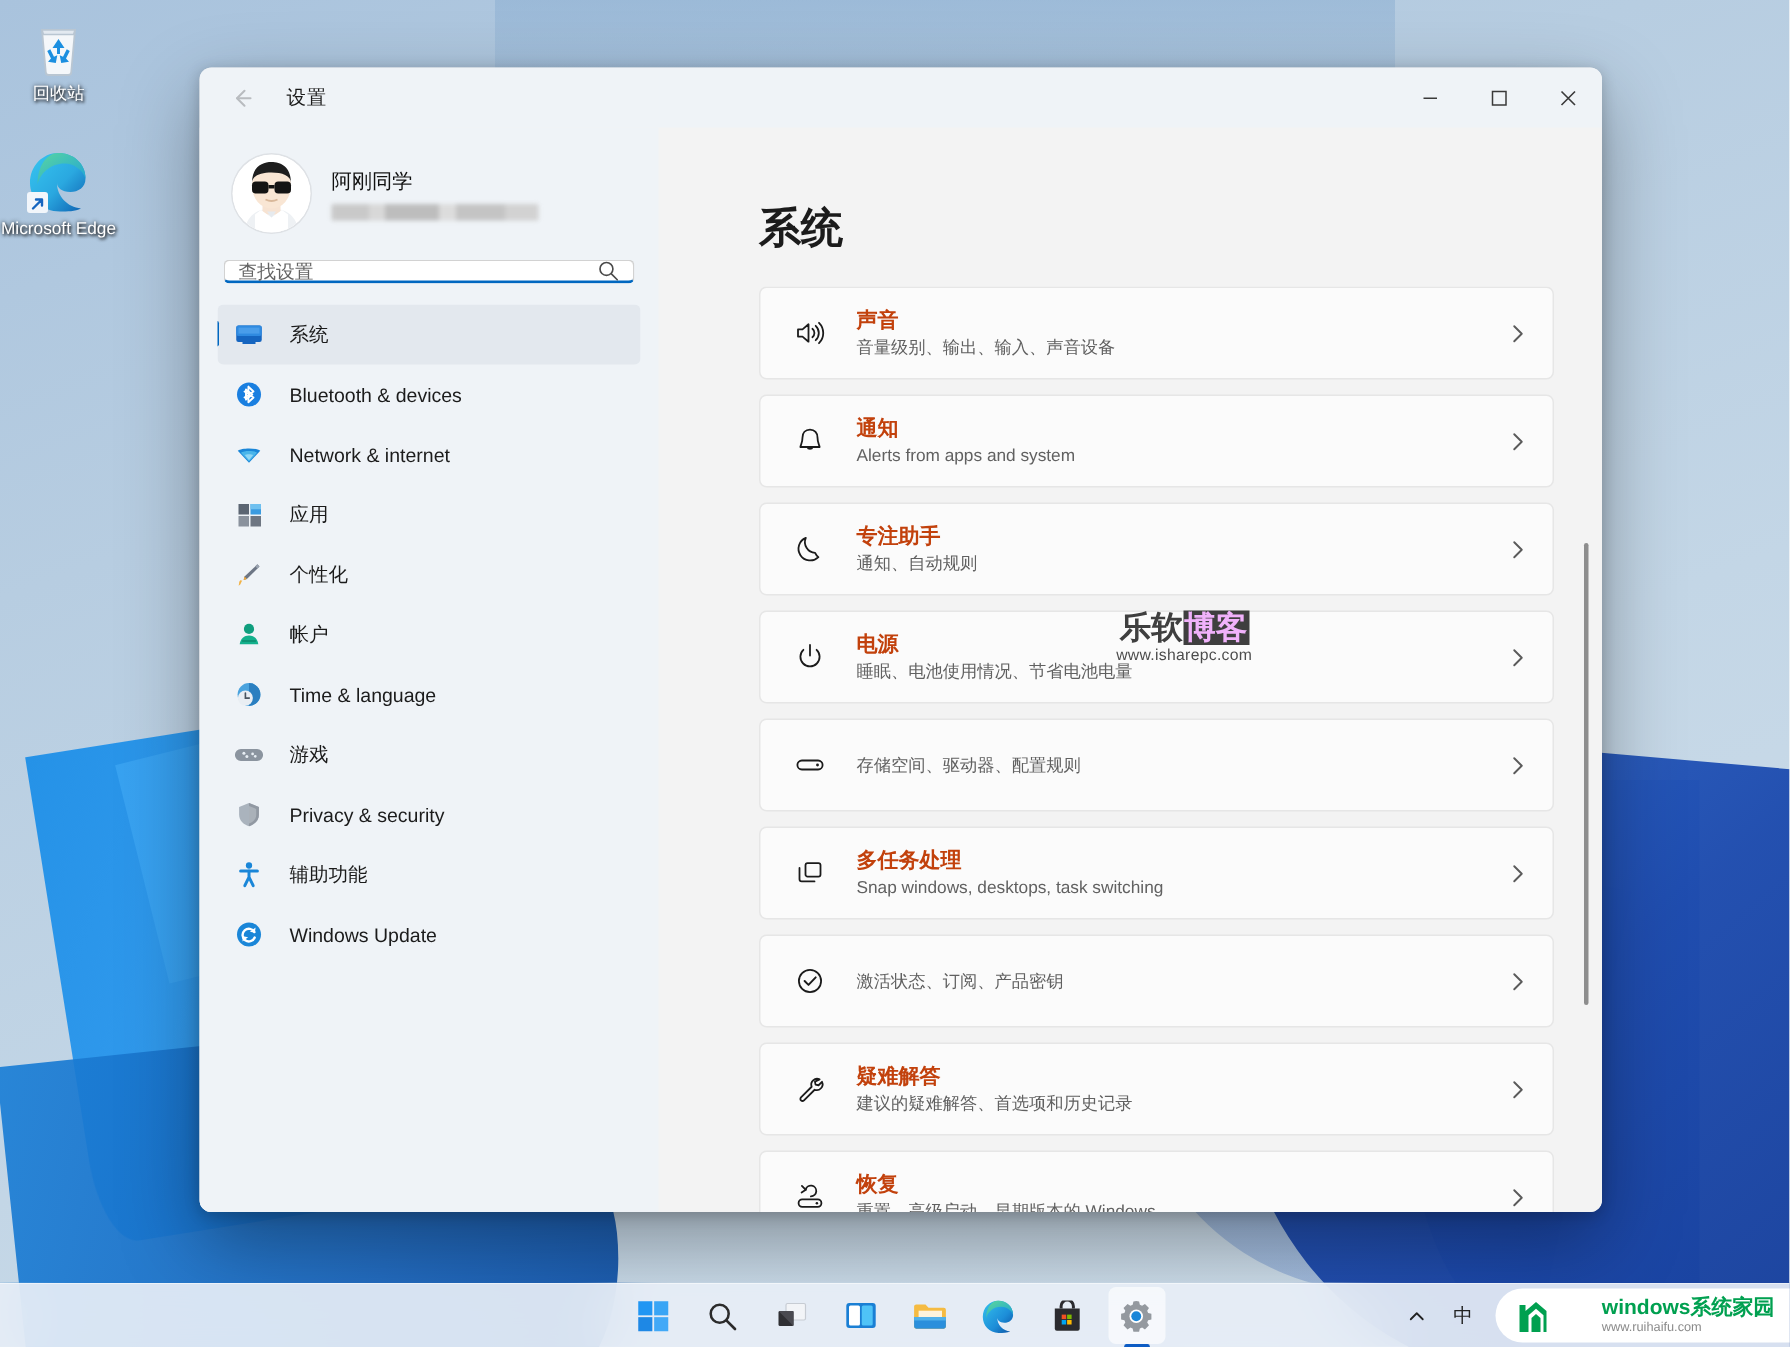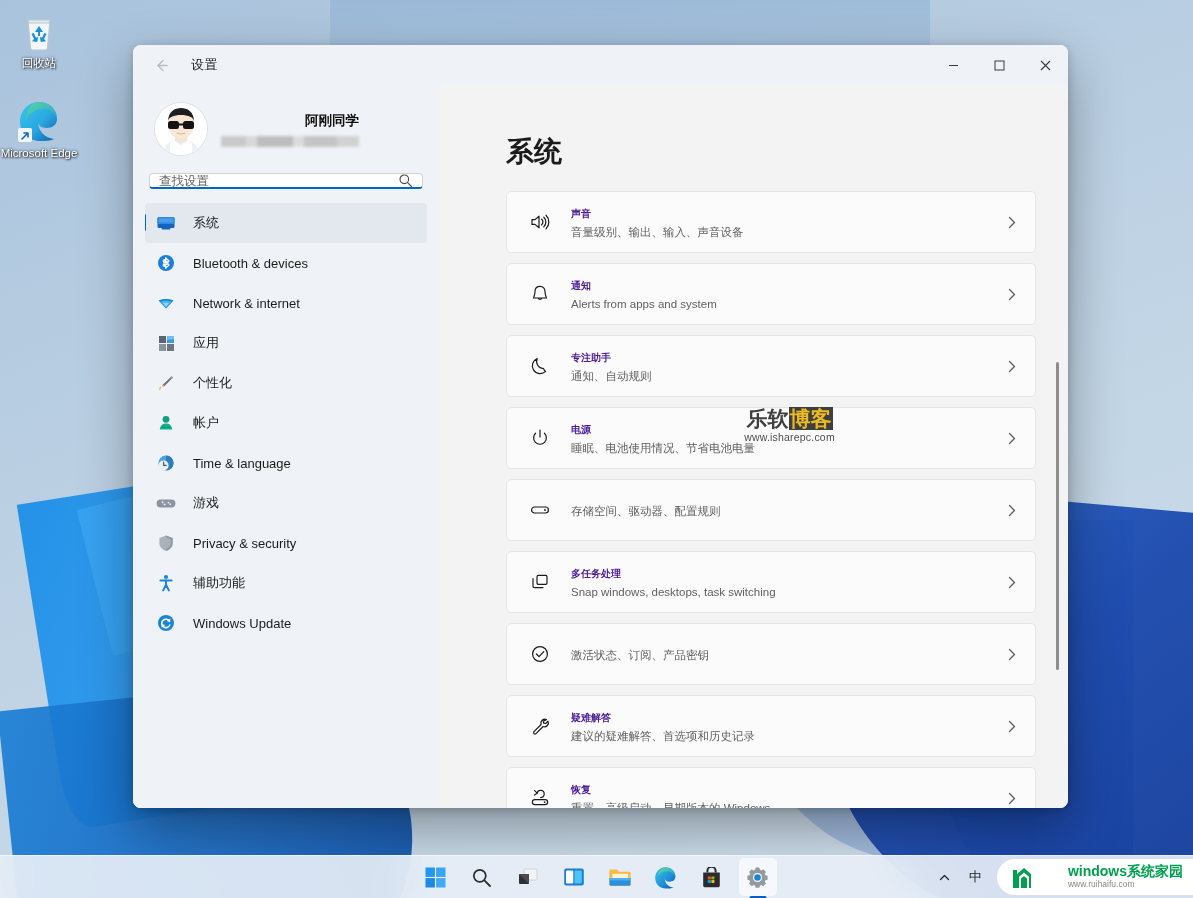--- a/index.html
+++ b/index.html
@@ -131,21 +131,21 @@
     padding: 0 12px;
     display: flex; flex-direction: column;
   }
   #profile { display: flex; align-items: center; padding: 18px 6px 6px 10px; }
   #avatar {
     width: 52px; height: 52px; border-radius: 50%;
     background: #fff; flex: none; position: relative; overflow: hidden;
     box-shadow: 0 0 0 1px rgba(0,0,0,.07);
   }
   #profile-text { margin-left: 14px; }
-  #profile-name { font-size: 13.5px; font-weight: bold; color: #111; text-align: right; }
+  #profile-name { font-size: 13.5px; font-weight: normal; color: #111; }
   #profile-email {
     margin-top: 6px; height: 11px; width: 138px;
     background: linear-gradient(90deg,#c9c9c9 0 18%,#d8d8d8 18% 26%,#bdbdbd 26% 52%,#dcdcdc 52% 60%,#c4c4c4 60% 84%,#d2d2d2 84% 100%);
     filter: blur(1.4px);
     border-radius: 1px;
   }
 
   #search-wrap { padding: 12px 4px 4px 4px; position: relative; }
   #search-box {
     height: 16px; background: #fff;
@@ -203,21 +203,21 @@
     background: #fbfbfb;
     border: 1px solid #e6e6e6;
     border-radius: 5px;
     height: 62px;
     display: flex; align-items: center;
     padding: 0 16px 0 18px;
     margin-bottom: 10px;
   }
   .card-icon { width: 30px; flex: none; color: #1b1b1b; display: flex; align-items: center; justify-content: center; }
   .card-text { margin-left: 16px; flex: 1; min-width: 0; }
-  .card-title { font-size: 10px; font-weight: bold; color: #4c1d95; line-height: 17px; }
+  .card-title { font-size: 14px; font-weight: bold; color: #c2410c; line-height: 17px; }
   .card-sub { font-size: 11.5px; color: #616161; line-height: 16px; margin-top: 2px; }
   .card-chevron { color: #5a5a5a; flex: none; display: flex; }
 
   #scrollbar-track {
     position: absolute; right: 9px; top: 277px;
     width: 3px; height: 400px;
     background: transparent;
   }
   #scrollbar-thumb {
     position: absolute; left: 0; top: 0;
@@ -229,21 +229,21 @@
   #content-watermark {
     position: absolute; left: 288px; top: 322px;
     width: 125px; text-align: center; pointer-events: none;
     opacity: .9;
   }
   #content-watermark .wm-main {
     font-size: 21px; font-weight: bold; color: #2b2b2b; letter-spacing: 0px;
     line-height: 23px; white-space: nowrap;
   }
   #content-watermark .wm-main .boxed {
-    background: #2b2b2b; color: #eab308; padding: 0 1px;
+    background: #2b2b2b; color: #f0abfc; padding: 0 1px;
   }
   #content-watermark .wm-url {
     font-size: 10.5px; color: #3a3a3a; margin-top: 1px; letter-spacing: .2px;
   }
 
   
   #taskbar {
     position: absolute; left: 0; bottom: 0;
     width: 1193px; height: 43px;
     background: rgba(231,238,246,.92);

